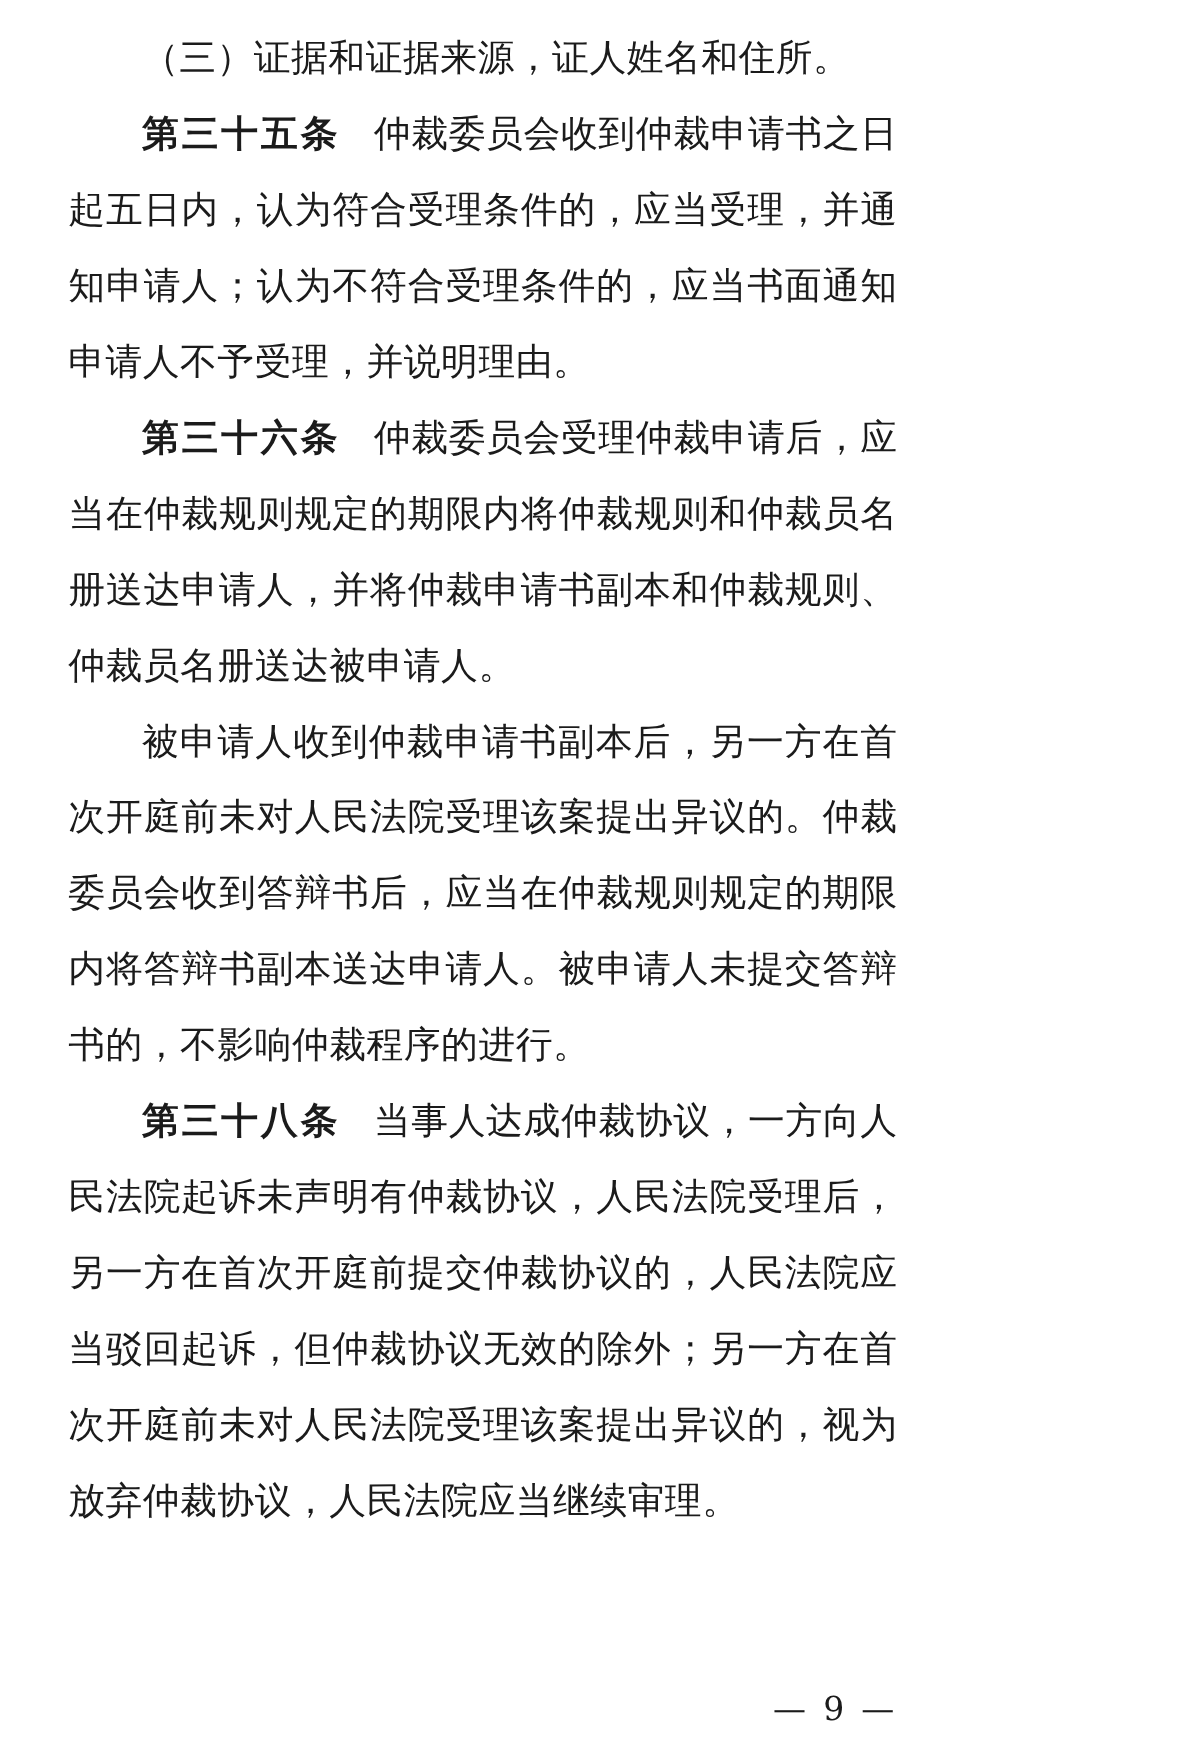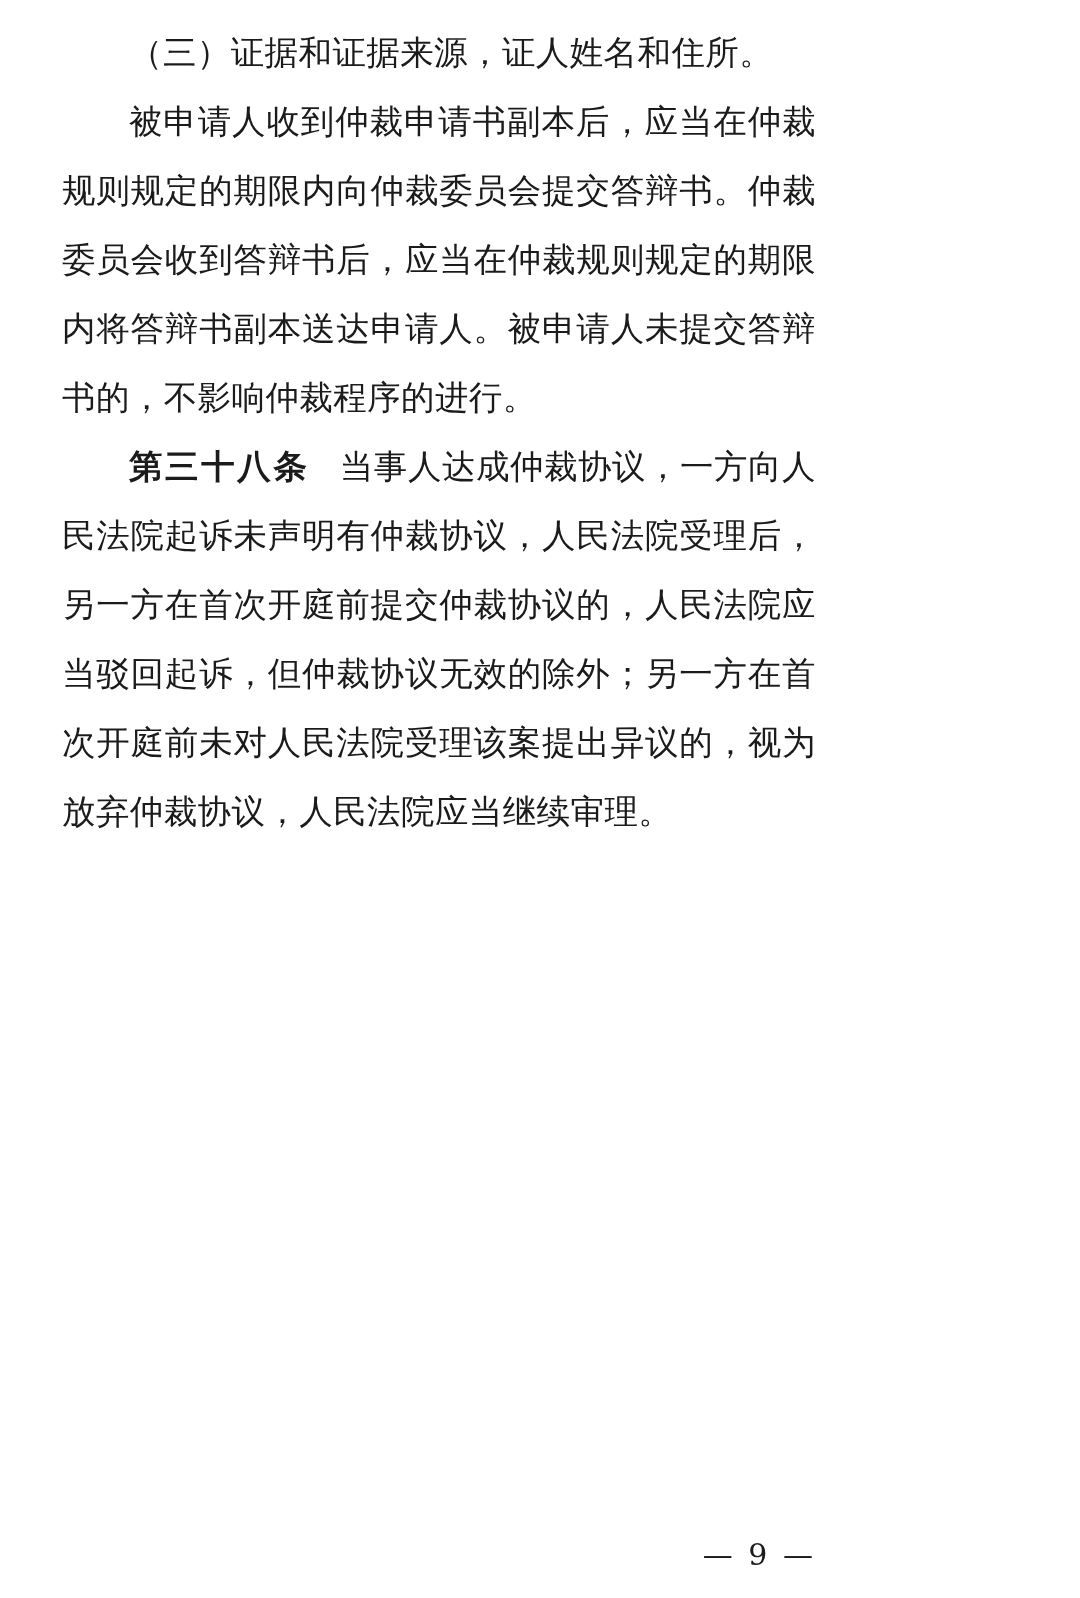--- a/index.html
+++ b/index.html
@@ -54,23 +54,25 @@
   }
 </style>
 </head>
 <body>
 
 <div class="page">
   <div class="body-text">
 
     <p class="para"><span class="art-label"></span><span>（三）证据和证据来源，证人姓名和住所。</span></p>
 
+    <p class="para"><span class="art-label">第三十五条</span><span class="art-gap"></span><span>仲裁委员会收到仲裁申请书之日起五日内，认为符合受理条件的，应当受理，并通知申请人；认为不符合受理条件的，应当书面通知申请人不予受理，并说明理由。</span></p>
 
+    <p class="para"><span class="art-label">第三十六条</span><span class="art-gap"></span><span>仲裁委员会受理仲裁申请后，应当在仲裁规则规定的期限内将仲裁规则和仲裁员名册送达申请人，并将仲裁申请书副本和仲裁规则、仲裁员名册送达被申请人。</span></p>
 
-    <p class="para"><span class="art-label"></span><span>被申请人收到仲裁申请书副本后，应当在仲裁规则规定的期限内向仲裁委员会提交答辩书。仲裁委员会收到答辩书后，应当在仲裁规则规定的期限内将答辩书副本送达申请人。被申请人未提交答辩书的，不影响仲裁程序的进行。</span></p>
+    <p class="para"><span class="art-label"></span><span>被申请人收到仲裁申请书副本后，另一方在首次开庭前未对人民法院受理该案提出异议的。仲裁委员会收到答辩书后，应当在仲裁规则规定的期限内将答辩书副本送达申请人。被申请人未提交答辩书的，不影响仲裁程序的进行。</span></p>
 
     <p class="para"><span class="art-label">第三十八条</span><span class="art-gap"></span><span>当事人达成仲裁协议，一方向人民法院起诉未声明有仲裁协议，人民法院受理后，另一方在首次开庭前提交仲裁协议的，人民法院应当驳回起诉，但仲裁协议无效的除外；另一方在首次开庭前未对人民法院受理该案提出异议的，视为放弃仲裁协议，人民法院应当继续审理。</span></p>
 
 
 
   </div>
 
   <div class="footer">— 9 —</div>
 </div>
 

